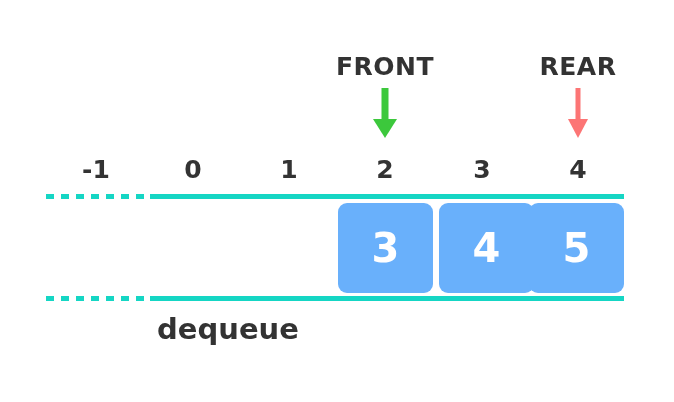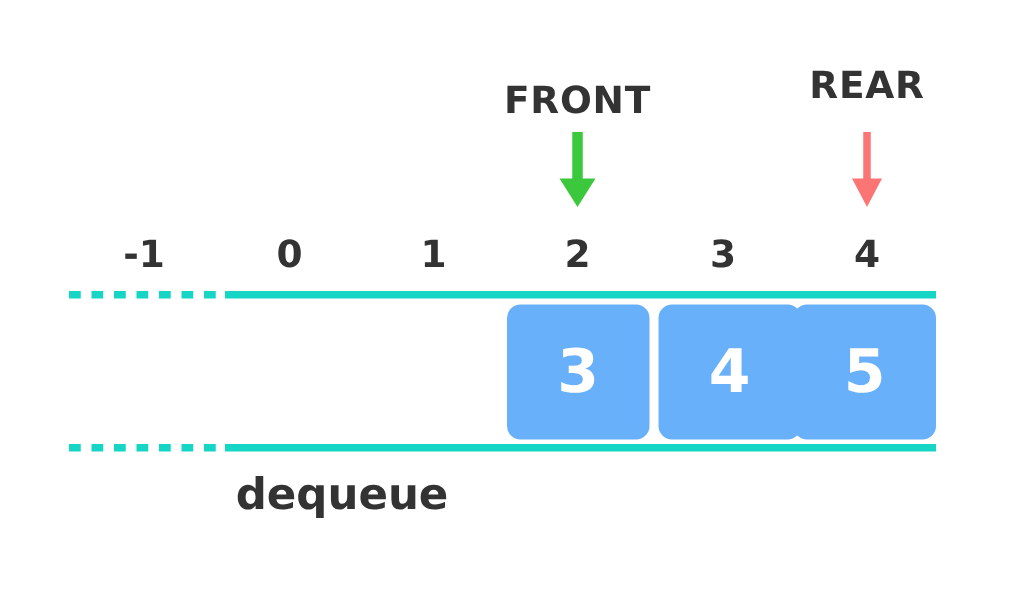--- a/index.html
+++ b/index.html
@@ -95,21 +95,21 @@
 
   <div class="pointer-label" style="left:385px; top:52px;">FRONT</div>
 
   <div class="pointer-arrow" style="left:385px; top:88px;">
     <svg width="26" height="50" viewBox="0 0 26 50">
       <rect x="9.5" y="0" width="7" height="34" fill="#3cc83c"></rect>
       <polygon points="1,31 25,31 13,50" fill="#3cc83c"></polygon>
     </svg>
   </div>
 
-  <div class="pointer-label" style="left:578px; top:42px;">REAR</div>
+  <div class="pointer-label" style="left:578px; top:52px;">REAR</div>
 
   <div class="pointer-arrow" style="left:578px; top:88px;">
     <svg width="26" height="50" viewBox="0 0 26 50">
       <rect x="10.5" y="0" width="5" height="34" fill="#fc7575"></rect>
       <polygon points="3,31 23,31 13,50" fill="#fc7575"></polygon>
     </svg>
   </div>
 
   <div class="index-label" style="left:96px;  top:155px;">-1</div>
   <div class="index-label" style="left:193px; top:155px;">0</div>

